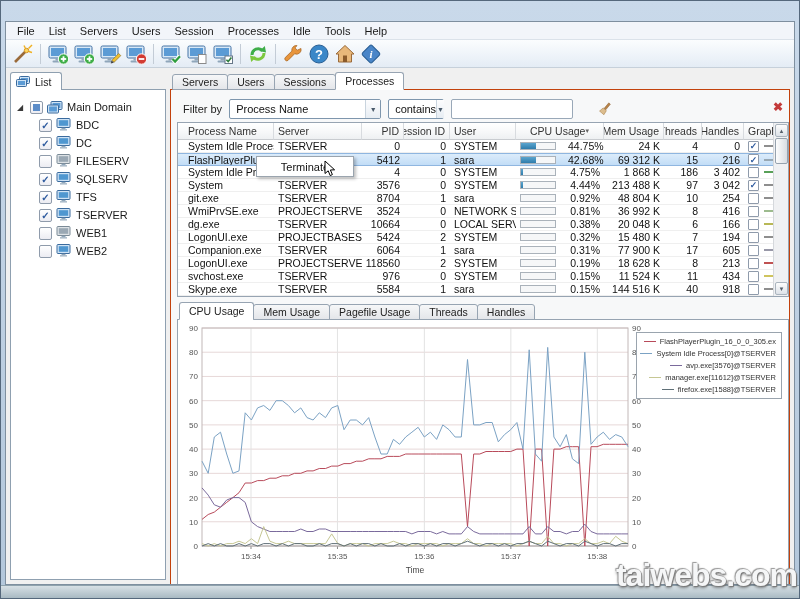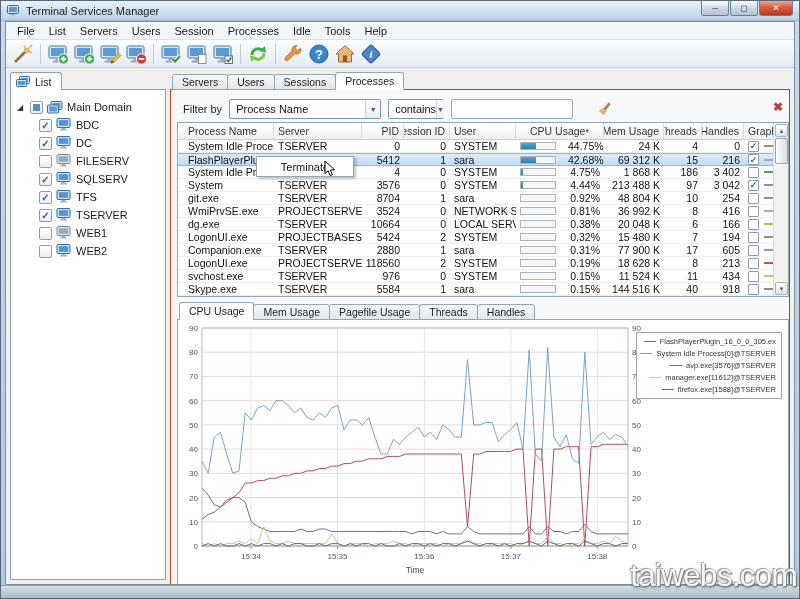--- a/index.html
+++ b/index.html
@@ -15,21 +15,21 @@
   .caption-buttons { position:absolute; right:6px; top:0; display:flex; }
   .cap-btn { width:28px; height:15px; border:1px solid #6d7f93; border-top:none; border-radius:0 0 3px 3px;
              background:linear-gradient(180deg,#fdfeff,#cfd9e4 50%,#b4c2d2); display:flex; align-items:center;
              justify-content:center; font-size:8px; color:#2a3a4a; margin-left:1px; }
   .cap-btn.close { width:34px; background:linear-gradient(180deg,#f2a48c,#d9563c 50%,#b83a22); color:#fff; font-size:9px; }
   
   .app { position:absolute; top:20px; left:4px; right:4px; bottom:13px; background:#f0f0f0;
          border:1px solid #7e8f9f; display:flex; flex-direction:column; }
   .bottom-frame { position:absolute; bottom:0; left:0; right:0; height:13px;
                   background:linear-gradient(180deg,#d7e0e5,#a9bac3); border-top:1px solid #8fa2ad; }
-  .watermark { position:absolute; right:2px; bottom:4px; font-size:32px; font-weight:normal; letter-spacing:-1px;
+  .watermark { position:absolute; right:2px; bottom:4px; font-size:32px; font-weight:bold; letter-spacing:-1px;
                color:#f5f6f7; text-shadow:0 0 1px #888,1px 1px 1px #777,-1px -1px 1px #999,0 2px 3px rgba(60,60,60,.55);
                z-index:60; }
   
   .menubar { height:18px; background:#f2f5fa; border-bottom:1px solid #dbe2ea; display:flex; align-items:center;
              padding-left:4px; }
   .menu-item { font-size:11px; color:#1a1a1a; padding:1px 7px; }
   .toolbar { height:28px; background:linear-gradient(180deg,#fbfdfe,#e4ecf5); border-bottom:1px solid #c6d0da;
              display:flex; align-items:center; padding-left:4px; }
   .tb-icon { width:26px; height:24px; display:flex; align-items:center; justify-content:center; }
   .tb-sep { width:1px; height:20px; background:#c3ccd6; margin:0 4px; }
@@ -112,33 +112,20 @@
   .legend { position:absolute; top:12px; right:6px; width:146px; background:#fff; border:1px solid #9aa4ae;
             padding:4px 5px; display:flex; flex-direction:column; gap:3px; }
   .legend-item { display:flex; align-items:center; gap:4px; font-size:7.5px; color:#333; white-space:nowrap;justify-content:flex-end; }
   .legend-dash { width:12px; height:1.5px; flex:none; }
 </style>
 </head>
 <body>
 
 <div class="window">
 
-  <div class="titlebar">
-    <svg class="app-icon" viewBox="0 0 14 12">
-      <rect x="0.5" y="0.5" width="11" height="8" rx="1" fill="#cfe3f5" stroke="#3a6b9e"></rect>
-      <rect x="2" y="2" width="8" height="5" fill="#5b9bd5"></rect>
-      <rect x="4.5" y="9" width="3" height="1.5" fill="#8fa6ba"></rect>
-    </svg>
-    <span class="title-text">Terminal Services Manager</span>
-    <div class="caption-buttons">
-      <div class="cap-btn">─</div>
-      <div class="cap-btn">▢</div>
-      <div class="cap-btn close">✕</div>
-    </div>
-  </div>
 
   <div class="app">
 
     <div class="menubar" id="menubar">
         <span class="menu-item">File</span>
         <span class="menu-item">List</span>
         <span class="menu-item">Servers</span>
         <span class="menu-item">Users</span>
         <span class="menu-item">Session</span>
         <span class="menu-item">Processes</span>
@@ -589,21 +576,21 @@
      <div class="num">194</div>
      <div>
        <span class="mini-cb"></span>
        <span class="dash" style="background:#8e8e8e"></span>
                   </div>
                 </div>
                 <div class="tgrid trow">
                   <div></div>
      <div>Companion.exe</div>
      <div>TSERVER</div>
-     <div class="num">2880</div>
+     <div class="num">6064</div>
      <div class="num">1</div>
      <div>sara</div>
      <div class="cpu-cell">
        <span class="cpu-bar">
                       <span class="cpu-fill" style="display:block;width:0.31%"></span>
                     </span>
        <span class="cpu-txt">0.31%</span>
                   </div>
      <div class="num">77 900 K</div>
      <div class="num">17</div>

